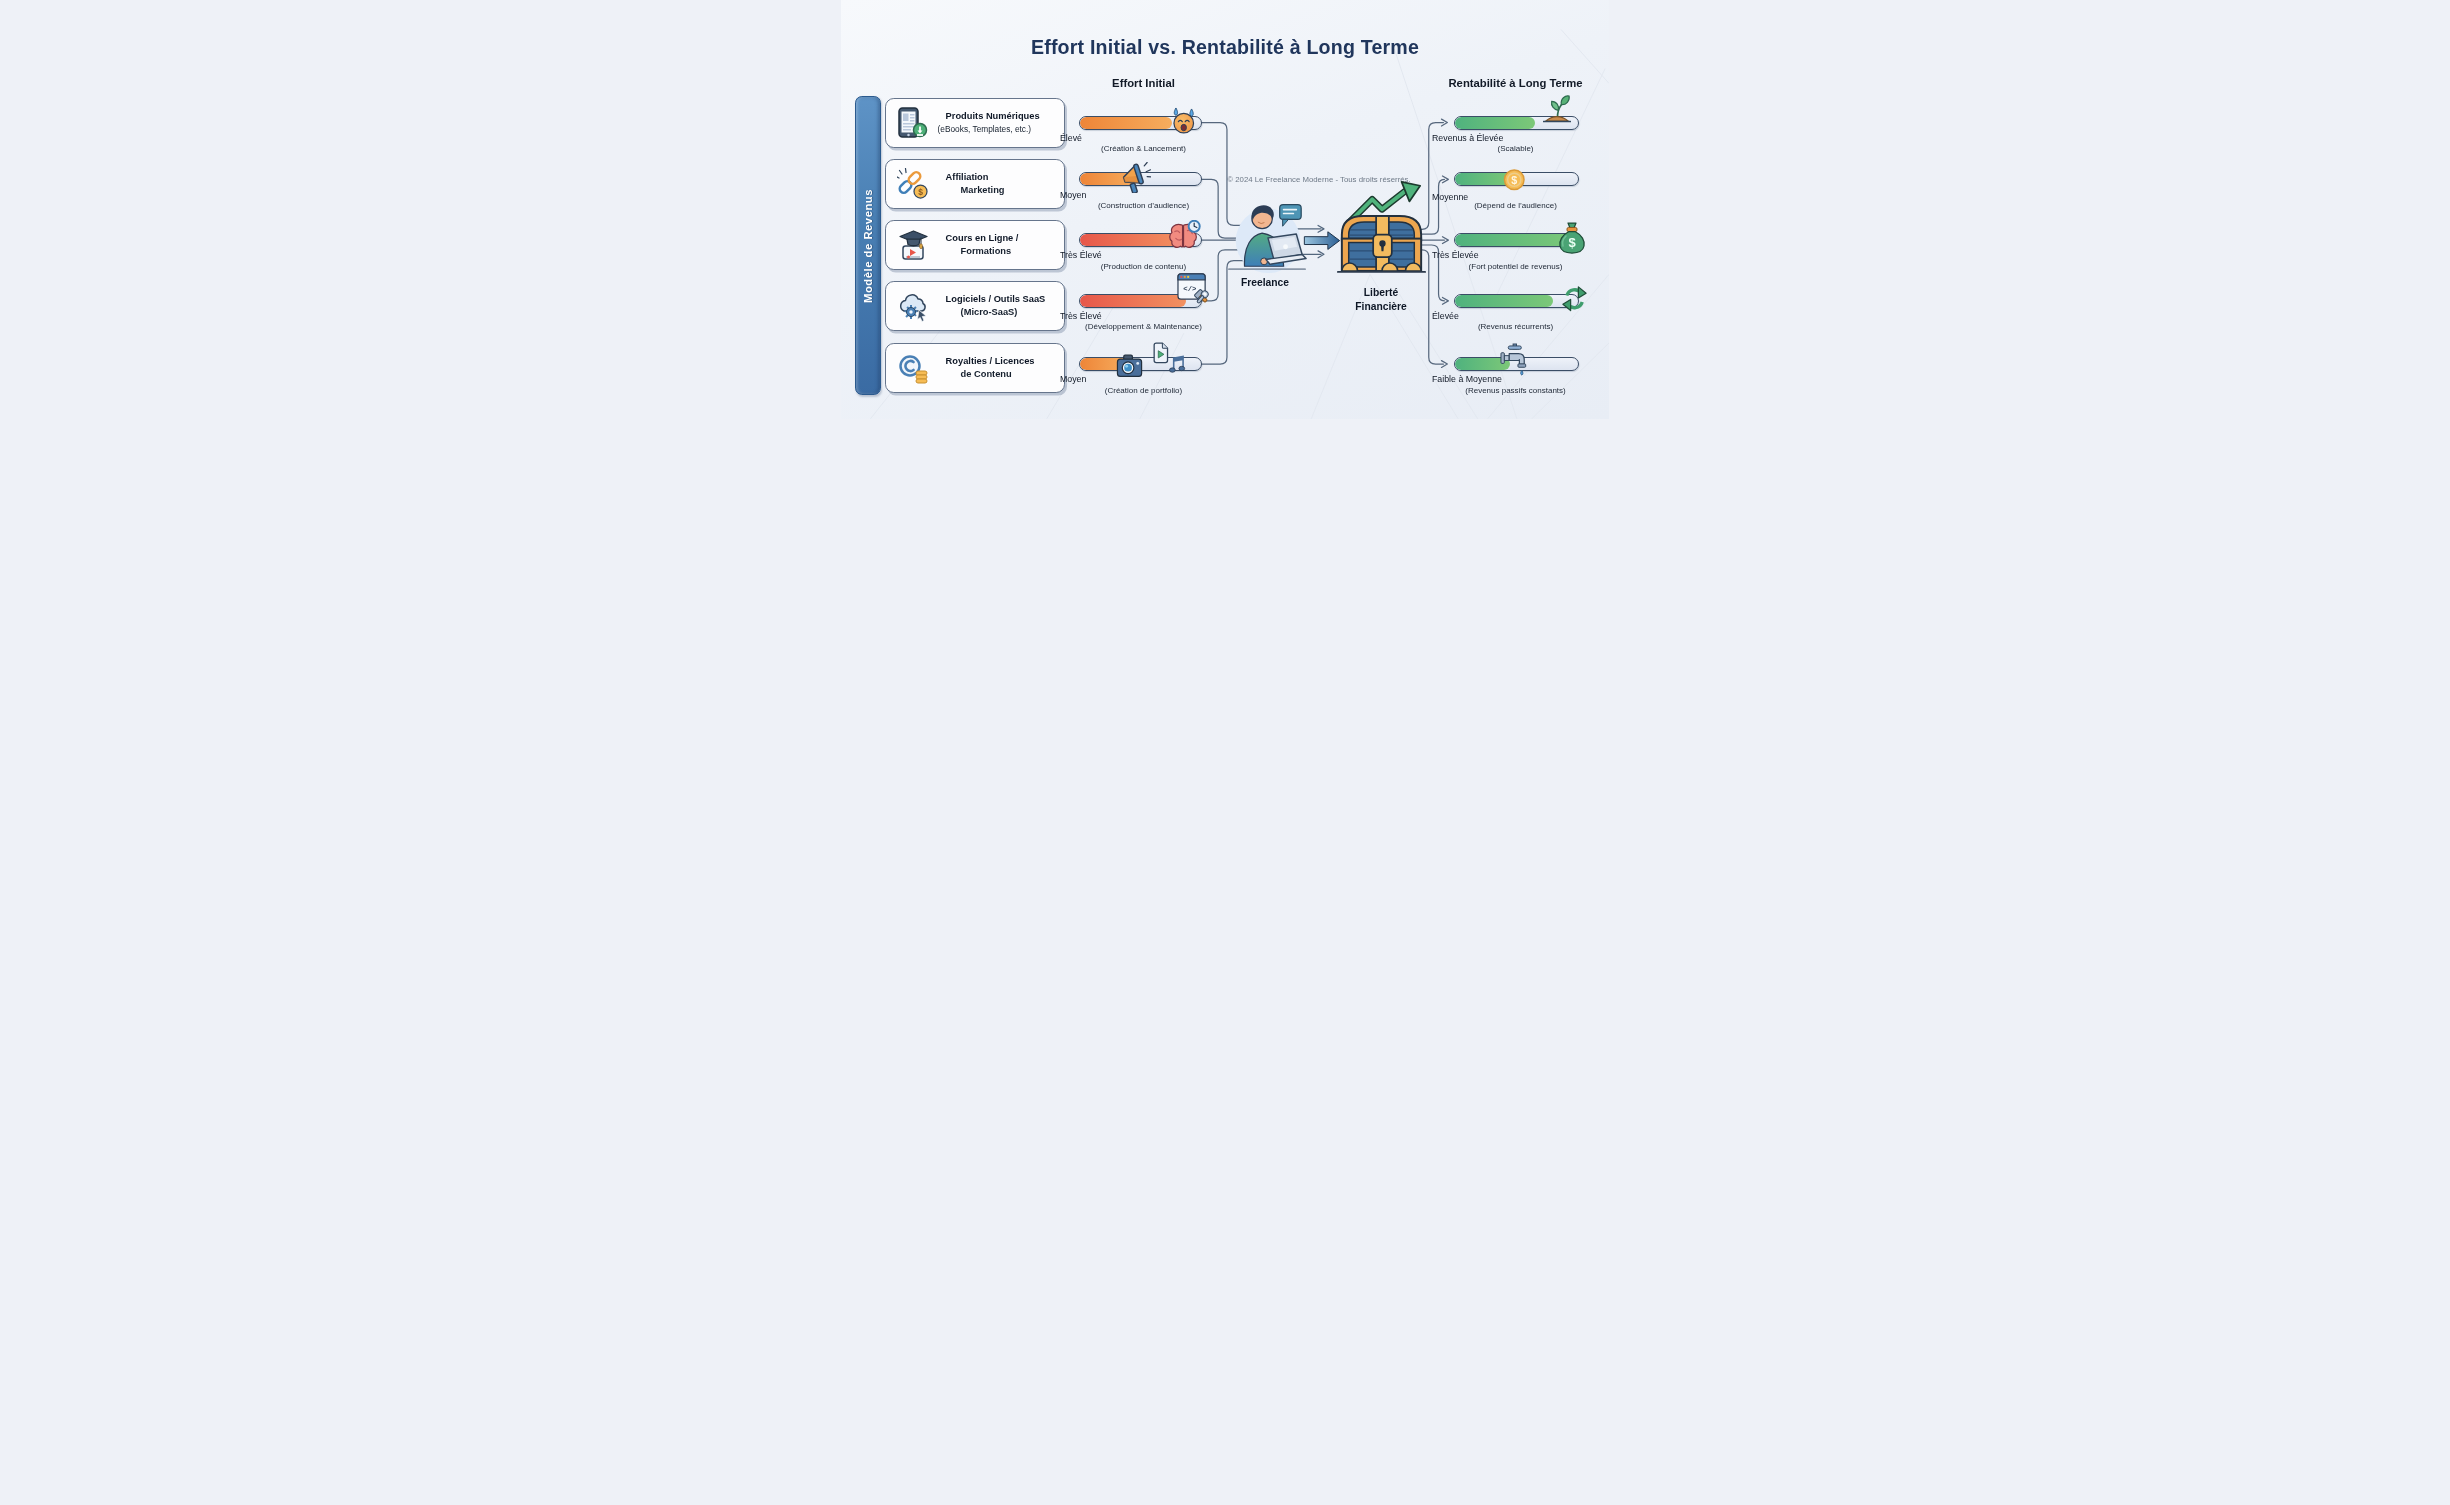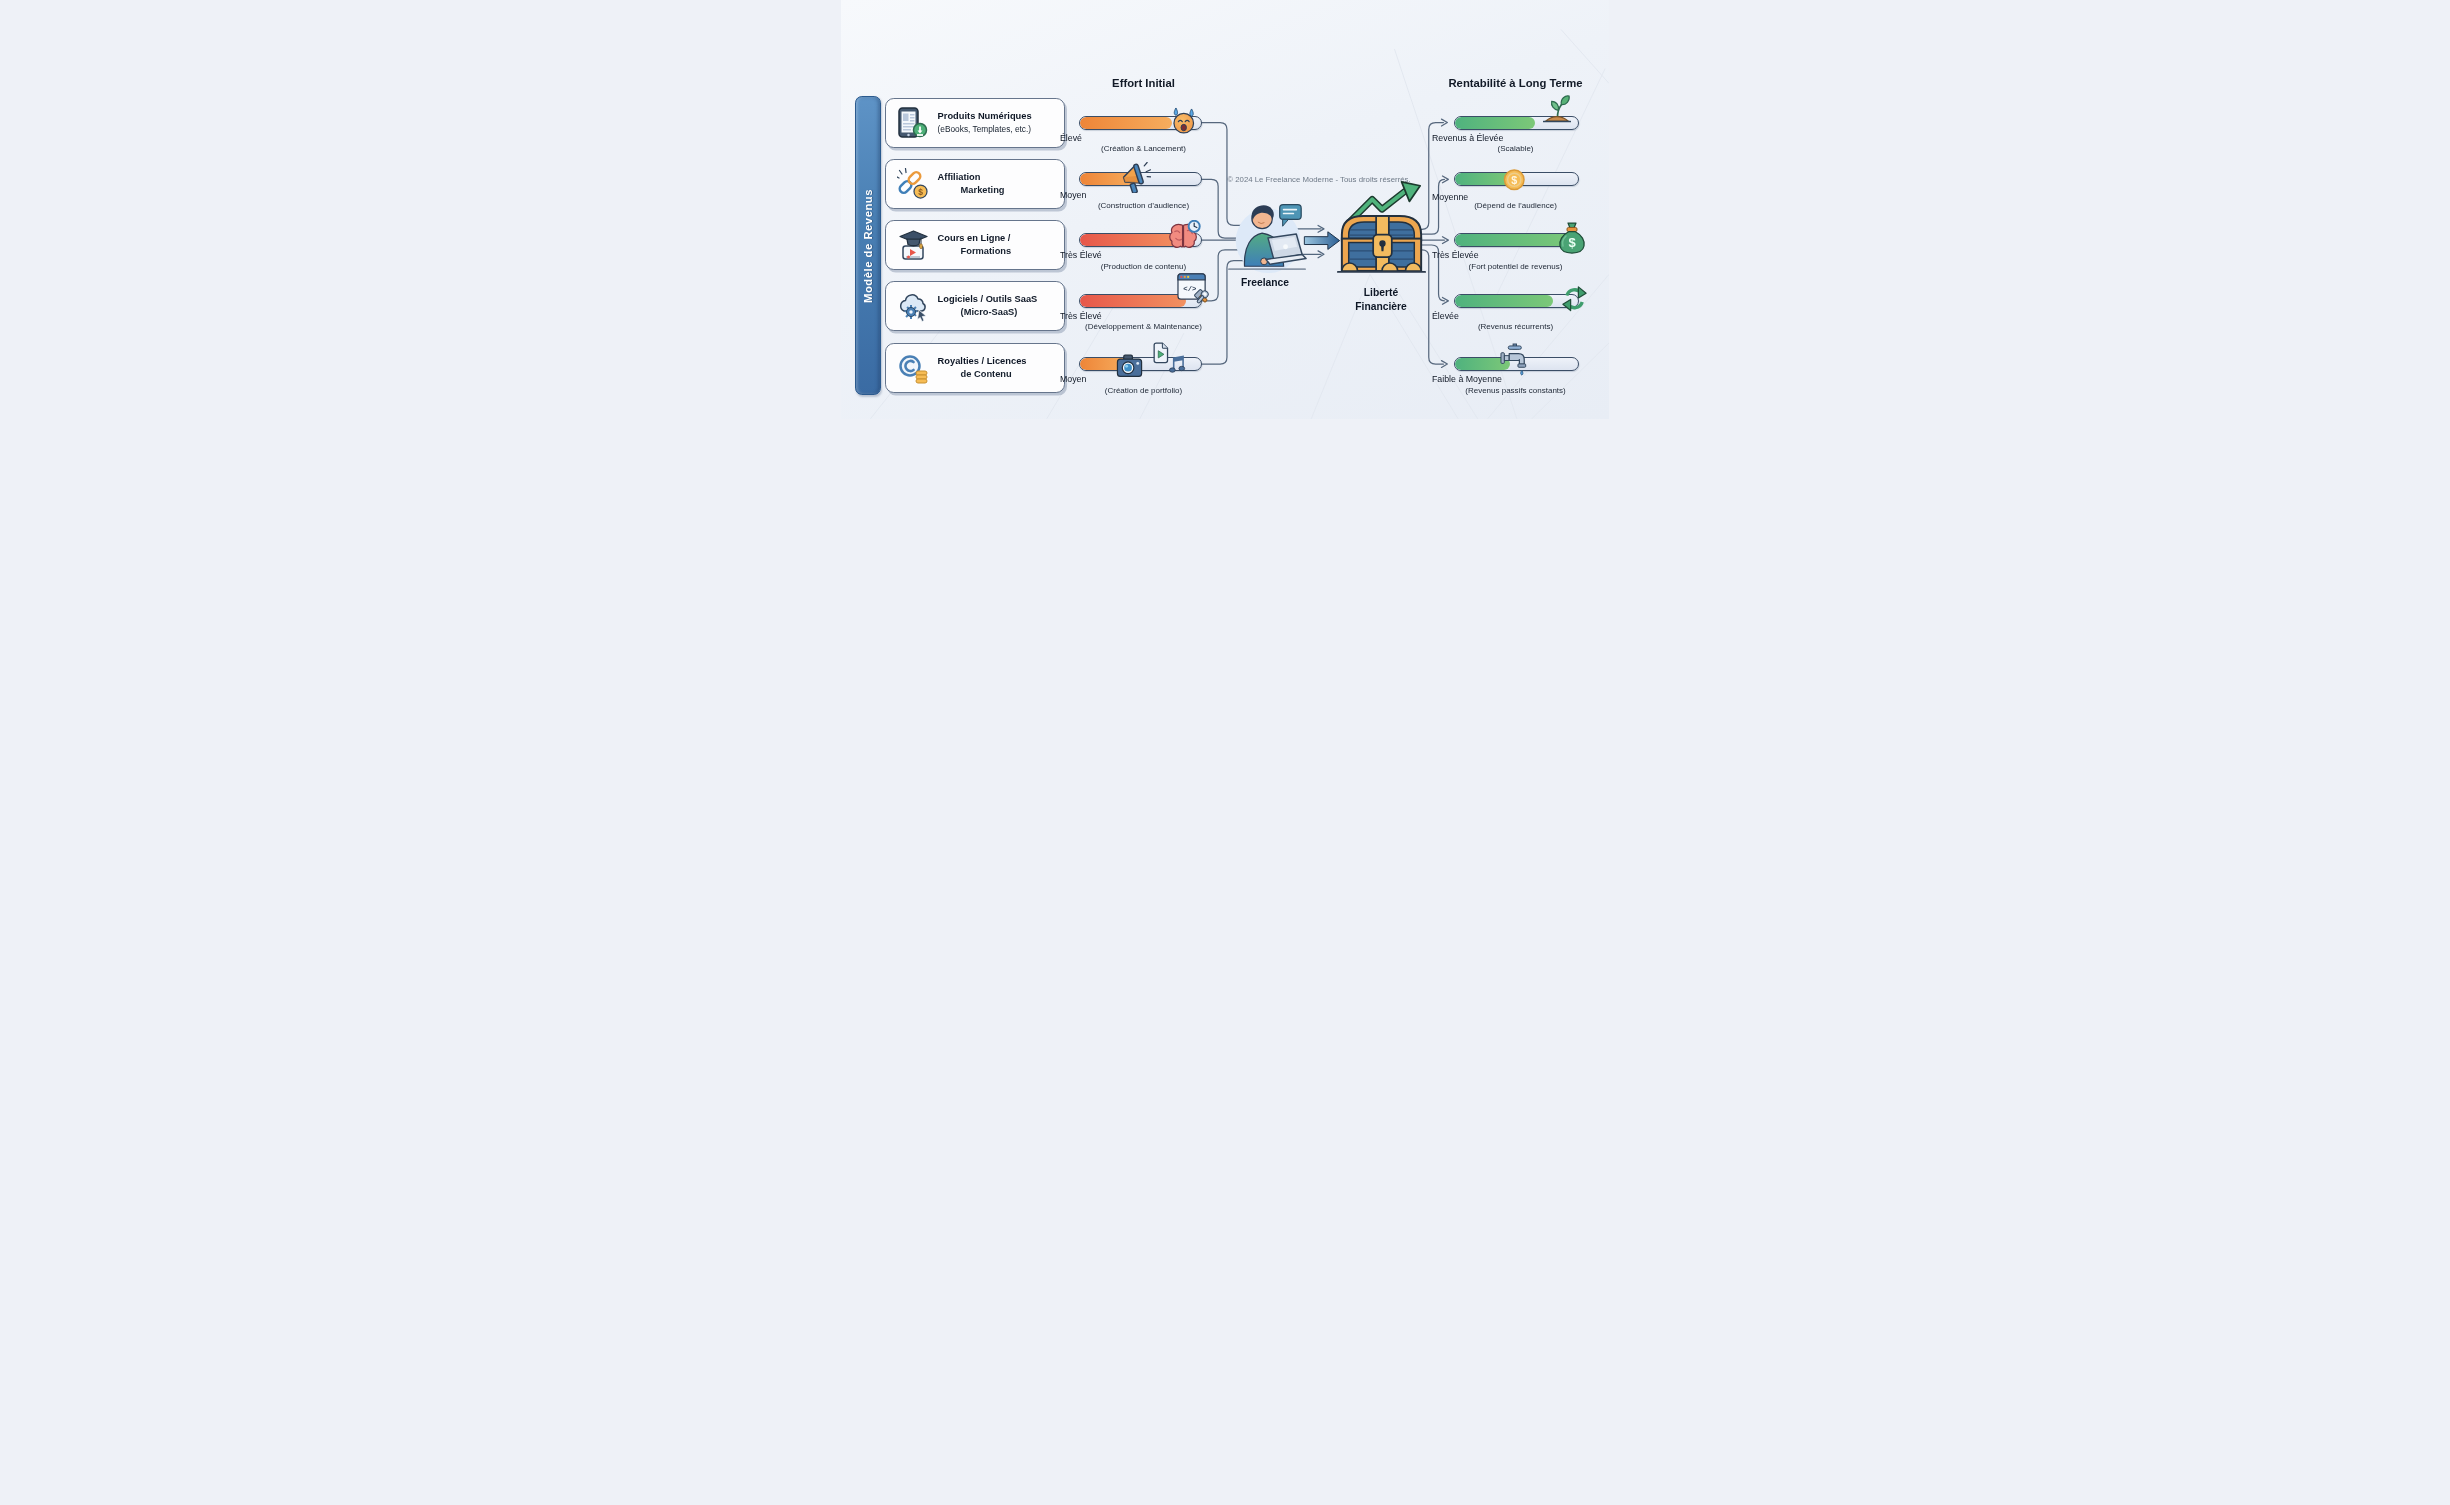--- a/index.html
+++ b/index.html
@@ -14,21 +14,21 @@
     background:linear-gradient(180deg,#5e93c6 0%,#4a80b4 40%,#3a6ba3 100%);
     border:1px solid #2b5a8e;box-shadow:inset 1.5px 0 2.9px rgba(255,255,255,.25), inset -2px 0 3.4px rgba(20,50,90,.35), 1px 1.5px 2px rgba(90,110,140,.35);
     display:flex;align-items:center;justify-content:center;}
   .sidebar-label{writing-mode:vertical-rl;transform:rotate(180deg);color:#fff;font-weight:bold;
     font-size:11.3px;letter-spacing:0.5px;text-shadow:0 0.5px 1px rgba(20,40,70,.4);white-space:nowrap;}
   
   .card{left:44px;width:180px;height:50px;background:#fdfdfe;border:1.5px solid #66758c;
     border-radius:8.8px;box-shadow:2px 2.5px 0 rgba(128,144,168,.45);display:flex;align-items:center;
     box-sizing:border-box;padding-left:10.8px;gap:8.8px;}
   .card-text{display:flex;flex-direction:column;justify-content:center;line-height:12.7px;}
-  .card-line1{font-weight:bold;font-size:9.3px;color:#0e1726;}
+  .card-line1{font-weight:bold;font-size:9.3px;color:#0e1726;margin-left:8px;}
   .card-line2{font-size:8.3px;color:#16202e;}
   .card-line2.bold{font-weight:bold;font-size:9.3px;padding-left:23px;}
   
   .col-header{font-weight:bold;font-size:11.3px;color:#121a27;width:157px;text-align:center;}
   
   .track{width:123px;height:14px;border:1.2px solid #3a4d66;border-radius:7.8px;
     background:linear-gradient(180deg,#eef2f9,#dde4f0);box-sizing:border-box;overflow:hidden;
     box-shadow:0.5px 1px 1px rgba(110,125,150,.3);}
   .track.right{width:125px;}
   .fill{height:100%;border-radius:6.4px;}
@@ -92,20 +92,21 @@
       <polyline points="1228,359 1240,366 1228,373"></polyline>
       <path d="M1150 490 H1232"></path>
       <polyline points="1228,483 1240,490 1228,497"></polyline>
       <path d="M1150 500 H1206 Q1220 500 1220 514 V600 Q1220 614 1232 614 H1232"></path>
       <polyline points="1228,607 1240,614 1228,621"></polyline>
       <path d="M1150 510 H1186 Q1200 510 1200 524 V729 Q1200 743 1214 743 H1230"></path>
       <polyline points="1226,736 1238,743 1226,750"></polyline>
     </g>
   </svg>
 
+  <div class="abs title-line" style="top:36px">Effort Initial vs. Rentabilité à Long Terme</div>
 
   <div class="abs sidebar">
     <span class="sidebar-label">Modèle de Revenus</span>
   </div>
 
   <div class="abs card" style="top:98px">
     <svg width="32" height="32" viewBox="0 0 64 64">
       <rect x="4" y="2" width="38" height="58" rx="7" fill="#44586f" stroke="#22303f" stroke-width="3"></rect>
       <rect x="9" y="9" width="28" height="42" fill="#f4f8fc"></rect>
       <rect x="12" y="13" width="11" height="15" fill="#b9c8dc"></rect>

